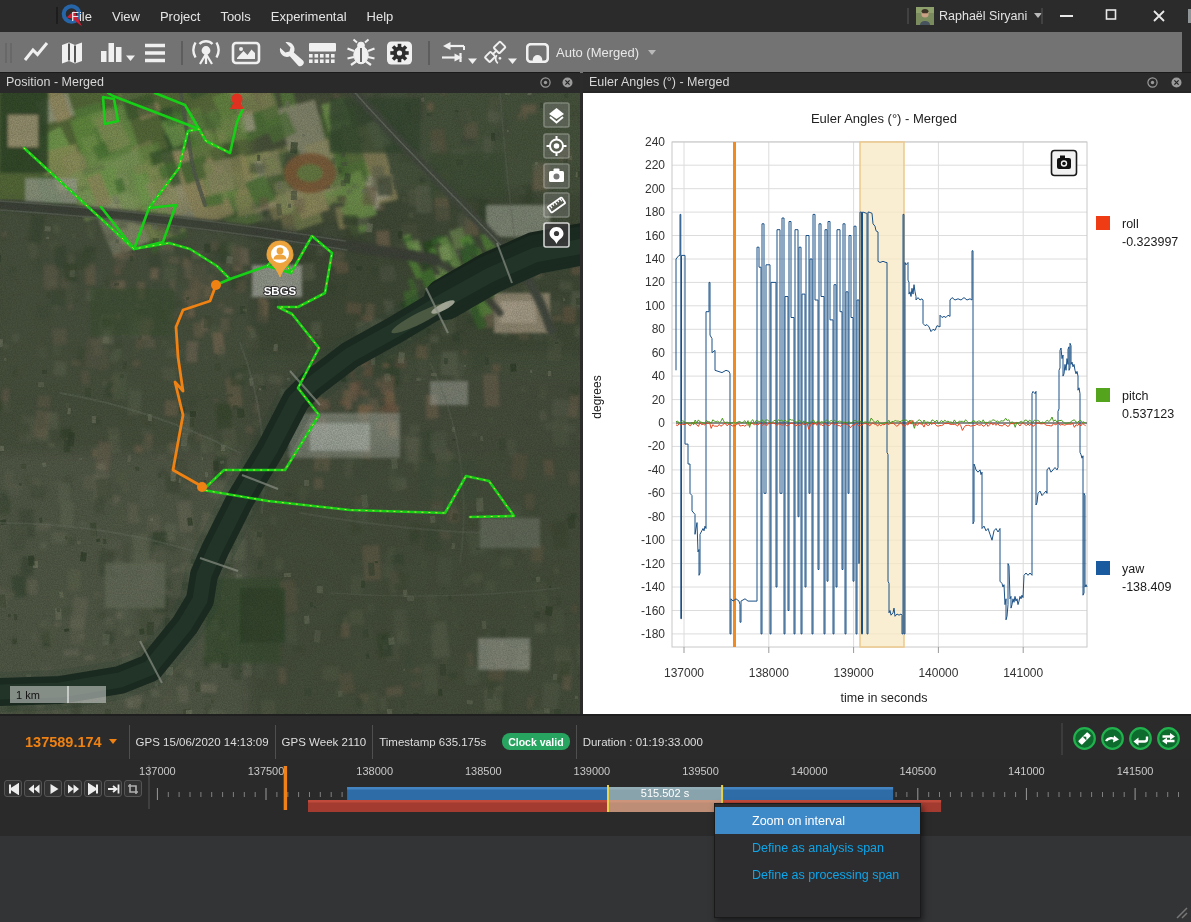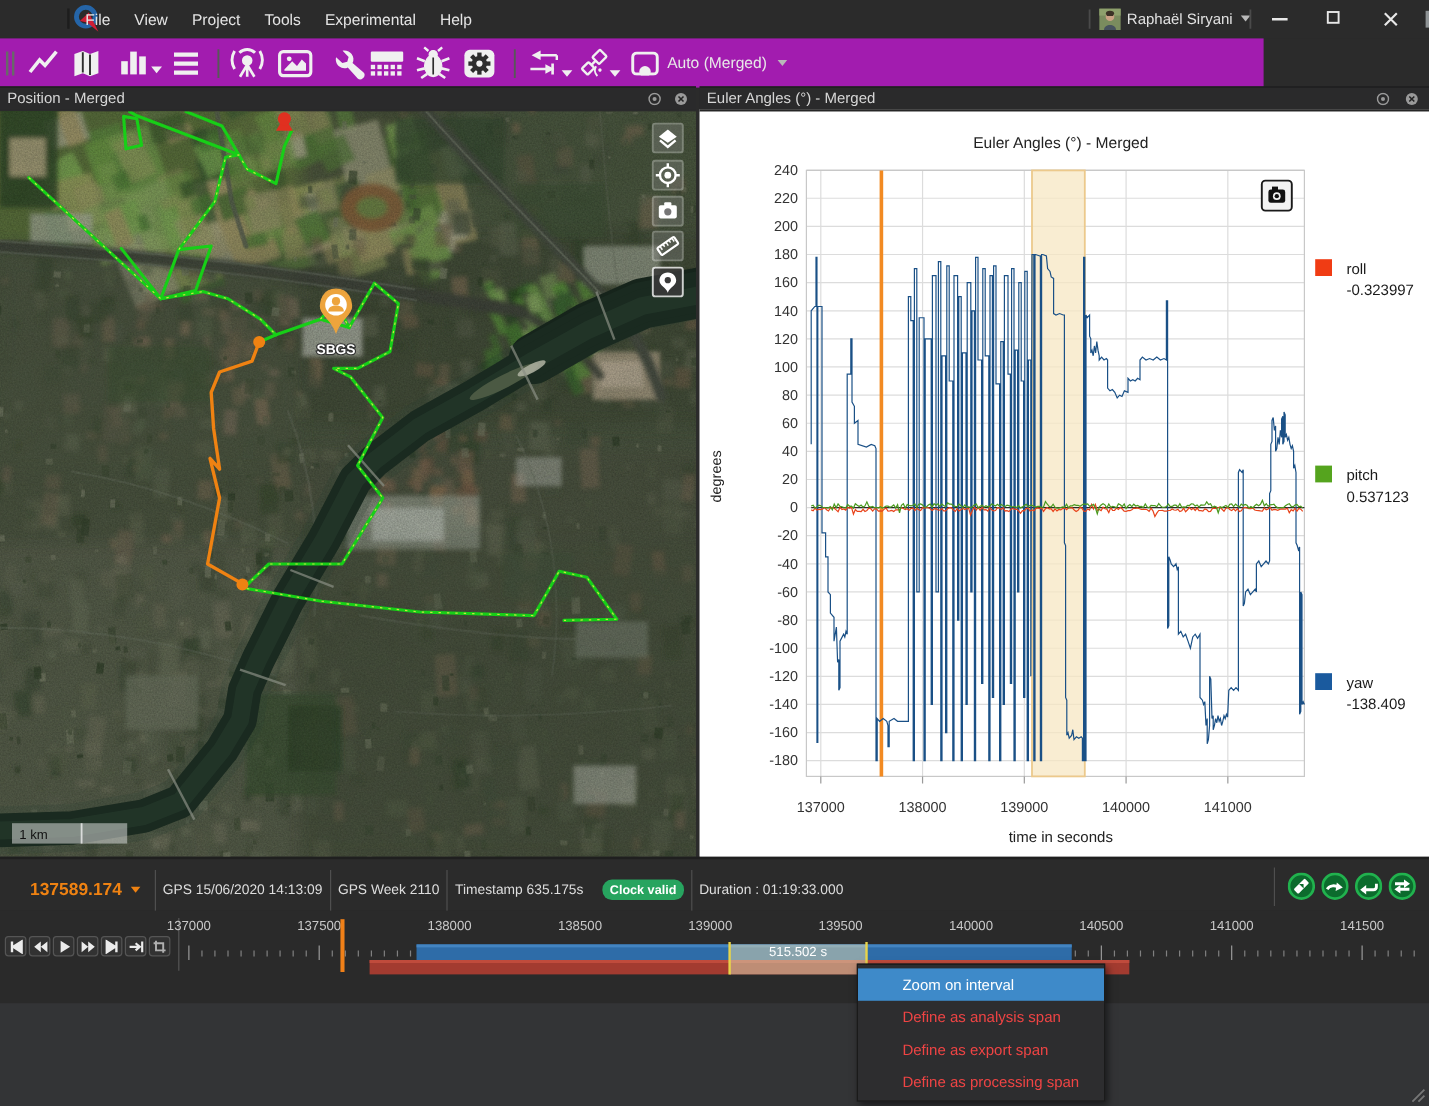--- a/index.html
+++ b/index.html
@@ -1,39 +1,39 @@
 <!DOCTYPE html>
 <html><head><meta charset="utf-8"><style>
 * { margin:0; padding:0; box-sizing:border-box; }
 html,body { width:1191px; height:922px; overflow:hidden; background:#2b2b2b;
   font-family:"Liberation Sans", sans-serif; }
 .titlebar { position:absolute; left:0; top:0; width:1191px; height:32px; background:#2b2b2b;padding-left:44px; }
 .menus { position:absolute; left:71px; top:0; height:32px; display:flex; align-items:center; color:#e4e4e4; font-size:13px; }
 .menus span { margin-right:20px; }
 .apptitle { position:absolute; top:0; height:32px; left:540px; width:230px; display:flex; align-items:center; justify-content:center; color:#dadada; font-size:11.5px; }
-.toolbar { position:absolute; left:0; top:32px; width:1053px; height:41px; background:#a21caf; }
+.toolbar { position:absolute; left:0; top:32px; width:1182px; height:41px; background:#737373; }
 .autoed { position:absolute; left:526px; top:0; height:41px; display:flex; align-items:center; color:#e8e8e8; font-size:13px; }
 .hdr { position:absolute; top:72px; height:19px; background:#2a2a2b; color:#d6d6d6; font-size:12.5px;
    display:flex; align-items:center; padding-left:6px; border-top:1px solid #1b1b1b; }
 .hicons { position:absolute; top:0; height:19px; display:flex; align-items:center; gap:11px; }
 .panel { position:absolute; top:91px; height:623px; overflow:hidden; }
 .statusbar { position:absolute; left:0; top:714px; width:1191px; height:45px; background:#2b2b2b; border-top:2px solid #1f1f1f; }
 .srow { position:absolute; top:3px; left:0; height:45px; display:flex; align-items:center; color:#dedede; font-size:11.5px; }
 .sep { width:1px; height:34px; background:#4f4f4f; margin:0 6px; }
 .bigtime { color:#ef8212; font-weight:bold; font-size:14.5px; padding-left:25px; }
 .caret { width:0; height:0; border-left:4.5px solid transparent; border-right:4.5px solid transparent; border-top:5px solid #b9b9b9; margin-left:7px; }
 .caret.o { border-top-color:#ef8212; }
 .badge { background:#27a45f; color:#fff; font-weight:bold; font-size:10.5px; border-radius:8px; padding:2.5px 6px; }
 .timeline { position:absolute; left:0; top:759px; width:1191px; height:56px; background:#2a2a2a; }
 .pb { width:18px; height:17px; border:1px solid #555; border-radius:3px; background:#323232; display:flex; align-items:center; justify-content:center; }
 .pbs { position:absolute; left:4px; top:21px; display:flex; gap:2px; }
 .bottom { position:absolute; left:0; top:815px; width:1191px; height:107px; background:#2a2a2a; }
 .bottom2 { position:absolute; left:0; top:836px; width:1191px; height:86px; background:#333436; }
 .ctxmenu { position:absolute; left:714px; top:803px; width:207px; height:115px; background:#2d2d2f; border:1px solid #1a1a1a; box-shadow:2px 3px 6px rgba(0,0,0,0.5); z-index:50; padding-top:3px; }
-.mi { height:27px; display:flex; align-items:center; padding-left:37px; color:#ef4444; font-size:12.5px; }
+.mi { height:27px; display:flex; align-items:center; padding-left:37px; color:#0ea5e9; font-size:12.5px; }
 .mi.sel { background:#3e8ac9; color:#fff; }
 .grn { display:flex; gap:5px; position:absolute; right:11px; top:11px; }
 .resize { position:absolute; right:3px; bottom:3px; }
 </style></head>
 <body>
 <div class="titlebar">
   <svg width="66" height="32" viewBox="0 0 66 32">
     <circle cx="27.5" cy="14" r="7.8" fill="none" stroke="#2565a8" stroke-width="4"></circle>
     <path d="M30,10.5 L38,26.5 L28.6,18.8 L22.6,17.4 Z" fill="#cf1f35"></path>
   </svg>
@@ -2103,17 +2103,16 @@
         <svg width="13" height="12" viewBox="0 0 13 12">
           <path d="M3,1 L3,9 L11,9 M1,3 L9,3 L9,11" stroke="#b0b0b0" stroke-width="1.6" fill="none"></path>
         </svg>
       </div>
     </div></div>
 <div class="bottom"></div>
 <div class="bottom2"></div>
 <div class="ctxmenu">
   <div class="mi sel">Zoom on interval</div>
   <div class="mi">Define as analysis span</div>
-  <div class="mi">Define as export span</div>
   <div class="mi">Define as processing span</div>
 </div>
 <svg class="resize" width="14" height="14">
     <path d="M13,3 L3,13 M13,8 L8,13" stroke="#777" stroke-width="1.5"></path>
   </svg>
 </body></html>

